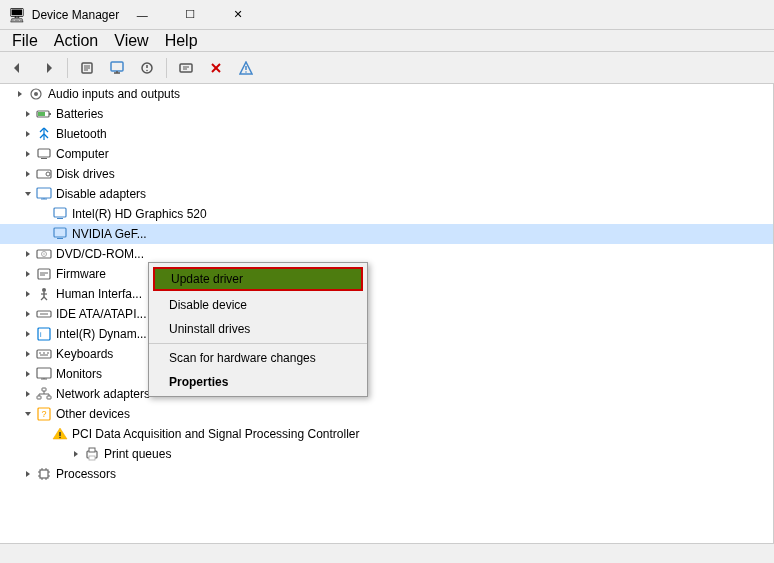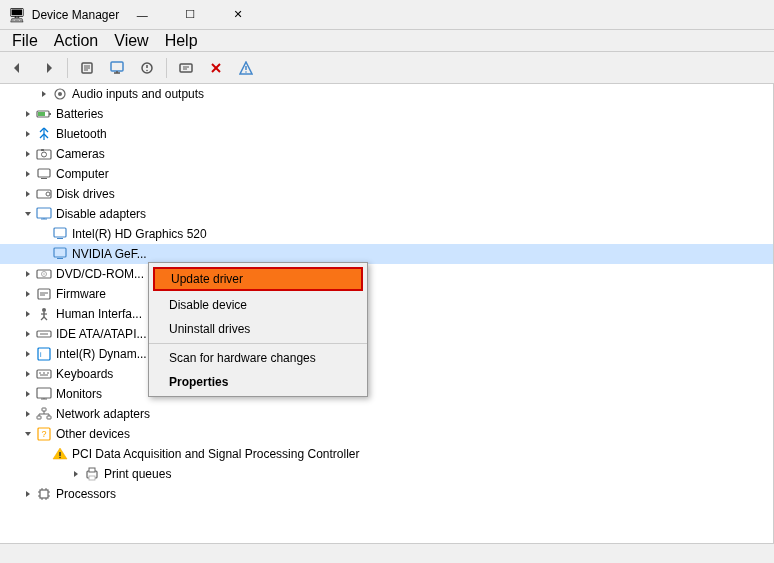--- a/index.html
+++ b/index.html
@@ -145,21 +145,21 @@
       padding: 5px 20px;
       cursor: pointer;
       font-size: 12px;
       white-space: nowrap;
     }
     .ctx-item.highlighted {
       border: 2px solid #cc0000;
       font-weight: normal;
       margin: 2px 4px;
       padding: 3px 16px;
-      background: #f97316;
+      background: #4d7c0f;
     }
     .ctx-separator {
       height: 1px;
       background: #ccc;
       margin: 2px 0;
     }
     .ctx-item.bold {
       font-weight: bold;
       padding: 5px 20px;
     }
@@ -253,21 +253,21 @@
       <polygon points="7,1 13,13 1,13" fill="none" stroke="#4488cc" stroke-width="1.5"></polygon>
       <line x1="7" y1="5" x2="7" y2="9" stroke="#4488cc" stroke-width="1.5"></line>
       <circle cx="7" cy="11" r="0.8" fill="#4488cc"></circle>
     </svg>
   </div>
 </div>
 
 <div id="main">
   <div id="tree-panel">
 
-      <div class="tree-item" style="padding-left: 36px; text-align: center;">
+      <div class="tree-item" style="padding-left: 12px; text-align: center;">
         <span class="expand-icon">
           <svg width="10" height="10" viewBox="0 0 10 10">
             <polygon points="3,2 7,5 3,8" fill="#555"></polygon>
           </svg>
         </span>
         <span class="node-icon">
           <svg width="16" height="16" viewBox="0 0 16 16">
             <circle cx="8" cy="8" r="5" fill="none" stroke="#666" stroke-width="1.2"></circle>
             <circle cx="8" cy="8" r="2" fill="#666"></circle>
           </svg>
@@ -298,35 +298,20 @@
         <span class="node-icon">
           <svg width="16" height="16" viewBox="0 0 16 16">
             <line x1="8" y1="2" x2="8" y2="14" stroke="#0078d7" stroke-width="1.2"></line>
             <line x1="8" y1="2" x2="12" y2="6" stroke="#0078d7" stroke-width="1.2"></line>
             <line x1="8" y1="8" x2="12" y2="12" stroke="#0078d7" stroke-width="1.2"></line>
             <line x1="8" y1="2" x2="4" y2="6" stroke="#0078d7" stroke-width="1.2"></line>
             <line x1="8" y1="8" x2="4" y2="12" stroke="#0078d7" stroke-width="1.2"></line>
           </svg>
         </span>
         <span class="node-label">Bluetooth</span>
-      </div>
-      <div class="tree-item" style="padding-left: 20px;">
-        <span class="expand-icon">
-          <svg width="10" height="10" viewBox="0 0 10 10">
-            <polygon points="3,2 7,5 3,8" fill="#555"></polygon>
-          </svg>
-        </span>
-        <span class="node-icon">
-          <svg width="16" height="16" viewBox="0 0 16 16">
-            <rect x="1" y="4" width="14" height="9" rx="1" fill="none" stroke="#666" stroke-width="1.2"></rect>
-            <circle cx="8" cy="8.5" r="2.5" fill="none" stroke="#666" stroke-width="1"></circle>
-            <rect x="5" y="3" width="3" height="2" rx="0.5" fill="#666"></rect>
-          </svg>
-        </span>
-        <span class="node-label">Cameras</span>
       </div>
       <div class="tree-item" style="padding-left: 20px;">
         <span class="expand-icon">
           <svg width="10" height="10" viewBox="0 0 10 10">
             <polygon points="3,2 7,5 3,8" fill="#555"></polygon>
           </svg>
         </span>
         <span class="node-icon">
           <svg width="16" height="16" viewBox="0 0 16 16">
             <rect x="2" y="3" width="12" height="8" rx="1" fill="none" stroke="#666" stroke-width="1.2"></rect>

